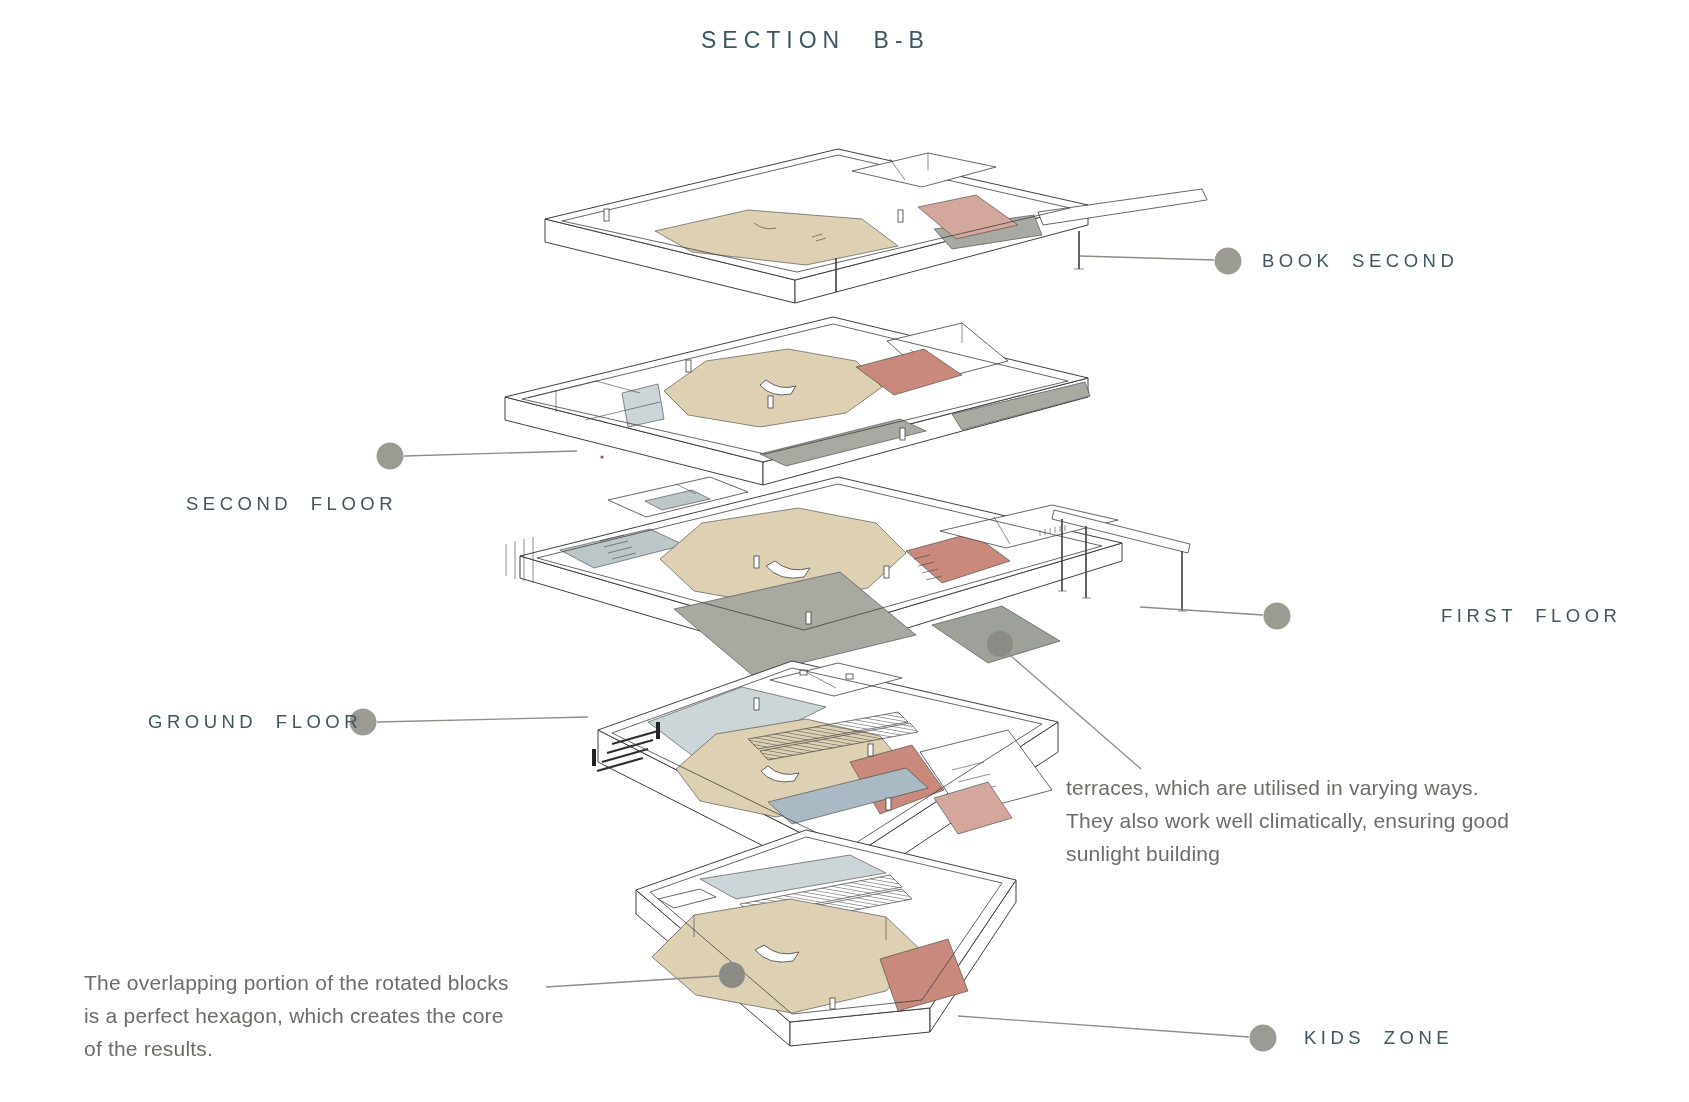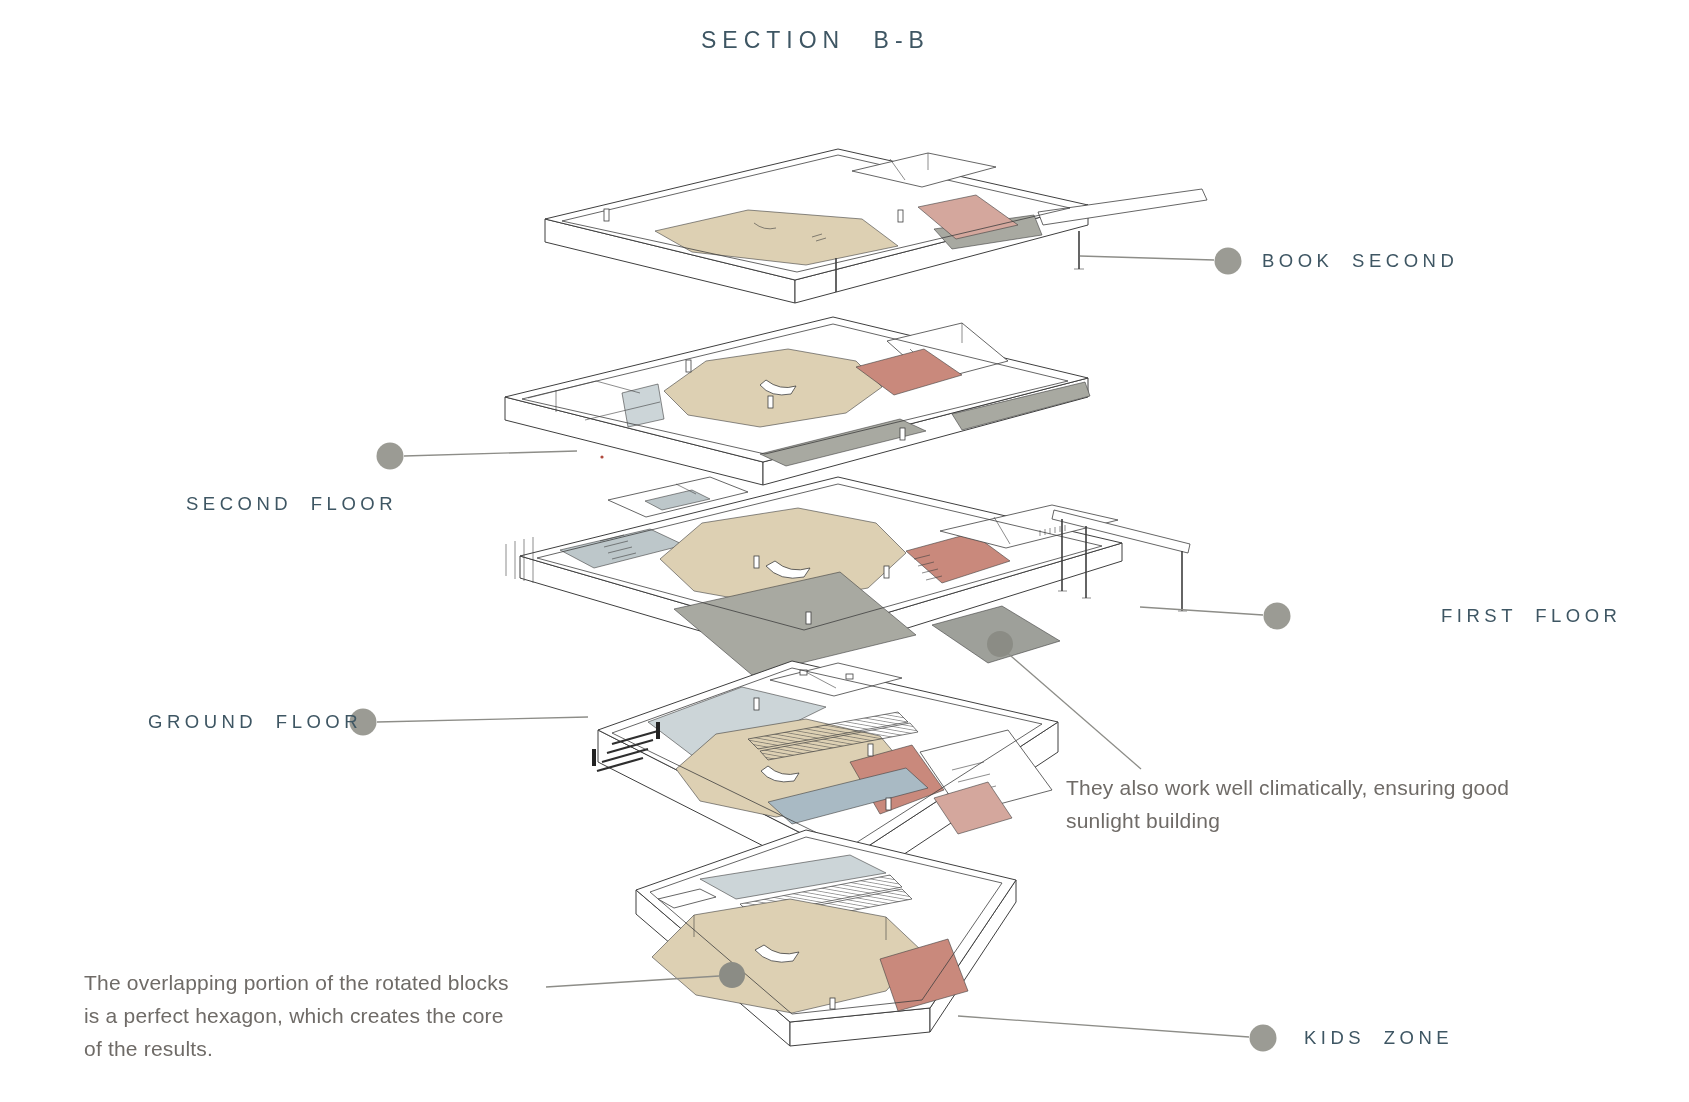--- a/index.html
+++ b/index.html
@@ -197,20 +197,21 @@
 
   <h1 class="page-title">SECTION B-B</h1>
 
   <div class="floor-label lbl-book">BOOK SECOND</div>
   <div class="floor-label lbl-second">SECOND FLOOR</div>
   <div class="floor-label lbl-first">FIRST FLOOR</div>
   <div class="floor-label lbl-ground">GROUND FLOOR</div>
   <div class="floor-label lbl-kids">KIDS ZONE</div>
 
   <div class="note note-right">
+    <div>terraces, which are utilised in varying ways.</div>
     <div>They also work well climatically, ensuring good</div>
     <div>sunlight building</div>
   </div>
 
   <div class="note note-left">
     <div>The overlapping portion of the rotated blocks</div>
     <div>is a perfect hexagon, which creates the core</div>
     <div>of the results.</div>
   </div>
 

